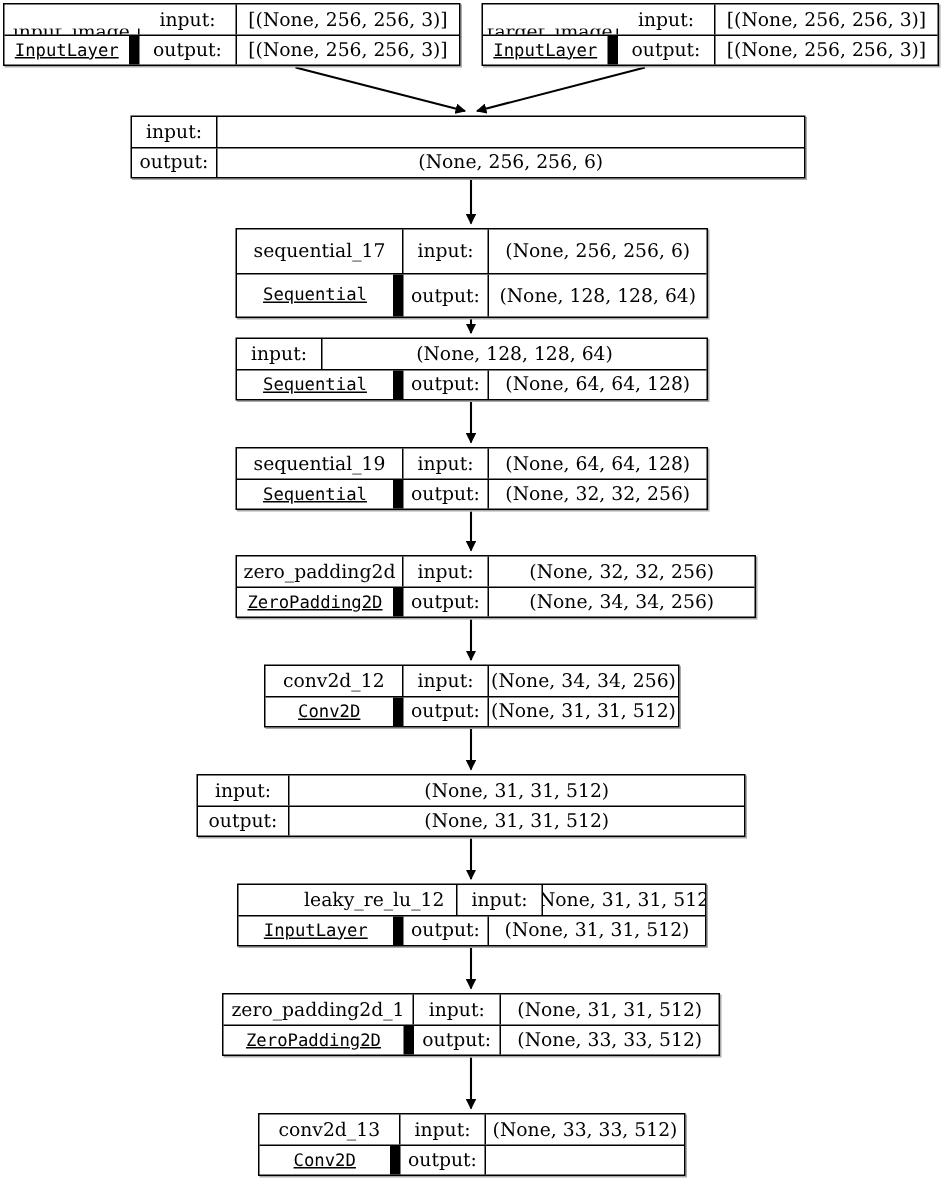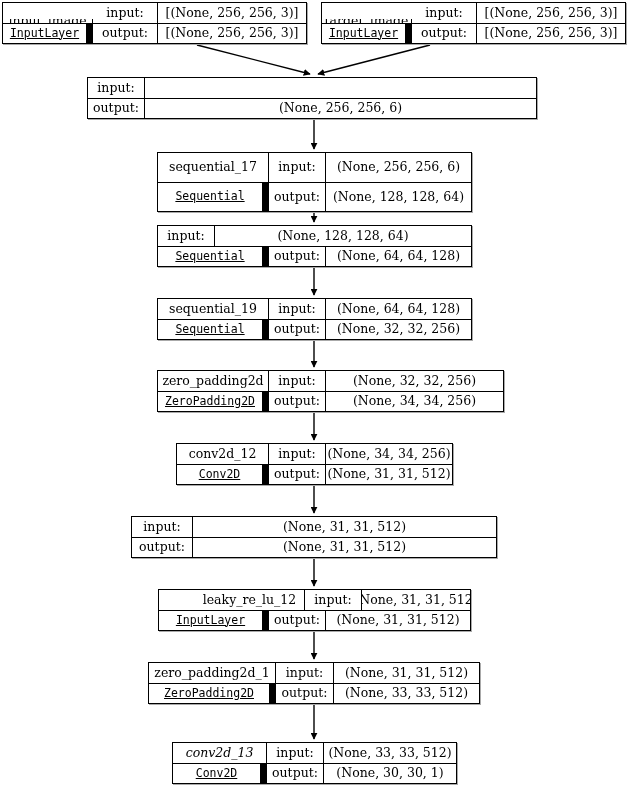--- a/index.html
+++ b/index.html
@@ -232,24 +232,23 @@
     </div>
     <div class="row">
       <div class="cell cls" style="width:127px;">ZeroPadding2D</div>
       <div class="cell lbl" style="width:58px;">output:</div>
       <div class="cell shape" style="flex:1;">(None, 33, 33, 512)</div>
     </div>
   </div>
 
   <div class="node" style="left:172px; top:742px; width:285px; height:42px;">
     <div class="row top">
-      <div class="cell name" style="width:94px;font-style:italic;">conv2d_13</div>
+      <div class="cell name" style="width:94px;">conv2d_13</div>
       <div class="cell lbl" style="width:57px;">input:</div>
       <div class="cell shape" style="flex:1;">(None, 33, 33, 512)</div>
     </div>
     <div class="row">
       <div class="cell cls" style="width:94px;">Conv2D</div>
       <div class="cell lbl" style="width:57px;">output:</div>
-      <div class="cell shape" style="flex:1;">(None, 30, 30, 1)</div>
     </div>
   </div>
 
 </div>
 
 </body></html>

